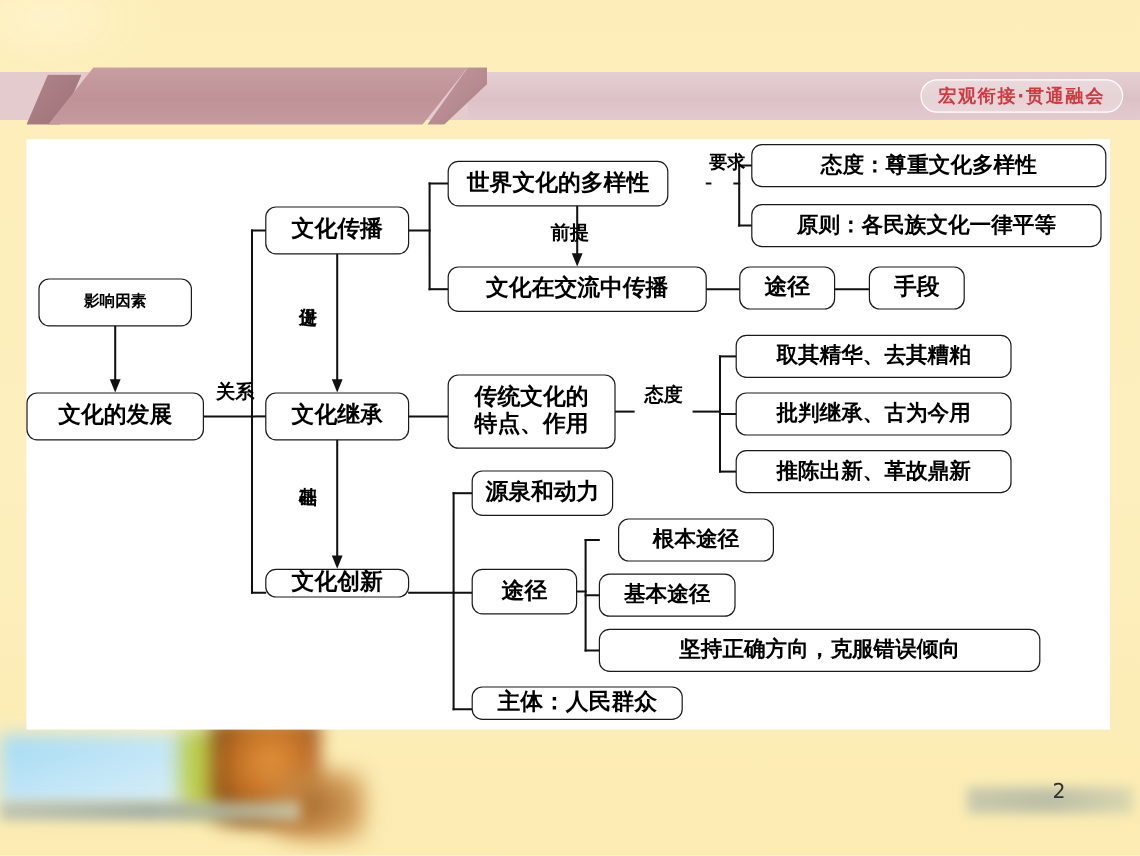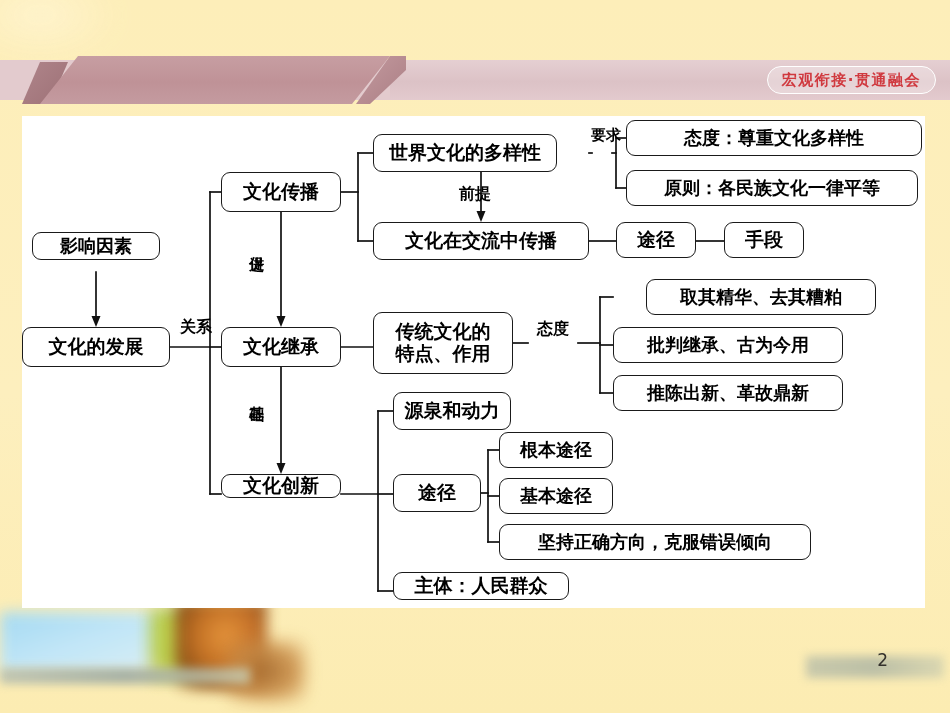--- a/index.html
+++ b/index.html
@@ -194,41 +194,41 @@
         <path d="M459,377 L466,377"></path>
         <path d="M466,334 L466,426"></path>
         <path d="M466,334 L477,334"></path>
         <path d="M466,380 L477,380"></path>
         <path d="M466,426 L477,426"></path>
 
       </g>
     </svg>
 
     <div id="nodes-layer">
-        <div class="node" style="left: 10px; top: 116px; width: 128px; height: 28px; font-size: 18px;">影响因素</div>
+        <div class="node" style="left: 10px; top: 116px; width: 128px; height: 40px; font-size: 13px;">影响因素</div>
         <div class="node" style="left: 0px; top: 211px; width: 148px; height: 40px; font-size: 19px;">文化的发展</div>
         <div class="node" style="left: 199px; top: 56px; width: 120px; height: 40px; font-size: 19px;">文化传播</div>
         <div class="node" style="left: 199px; top: 211px; width: 120px; height: 40px; font-size: 19px;">文化继承</div>
         <div class="node" style="left: 199px; top: 358px; width: 120px; height: 24px; font-size: 19px;">文化创新</div>
         <div class="node" style="left: 351px; top: 18px; width: 184px; height: 38px; font-size: 19px;">世界文化的多样性</div>
         <div class="node" style="left: 351px; top: 106px; width: 216px; height: 38px; font-size: 19px;">文化在交流中传播</div>
         <div class="node" style="left: 604px; top: 4px; width: 296px; height: 36px; font-size: 18px;">态度：尊重文化多样性</div>
         <div class="node" style="left: 604px; top: 54px; width: 292px; height: 36px; font-size: 18px;">原则：各民族文化一律平等</div>
         <div class="node" style="left: 594px; top: 106px; width: 80px; height: 36px; font-size: 19px;">途径</div>
         <div class="node" style="left: 702px; top: 106px; width: 80px; height: 36px; font-size: 19px;">手段</div>
         <div class="node" style="left: 351px; top: 196px; width: 140px; height: 62px; font-size: 19px; white-space: pre-line; line-height: 1.15;">传统文化的
 特点、作用</div>
-        <div class="node" style="left: 624px; top: 163px; width: 230px; height: 36px; font-size: 18px;">取其精华、去其糟粕</div>
+        <div class="node" style="left: 591px; top: 163px; width: 230px; height: 36px; font-size: 18px;">取其精华、去其糟粕</div>
         <div class="node" style="left: 591px; top: 211px; width: 230px; height: 36px; font-size: 18px;">批判继承、古为今用</div>
         <div class="node" style="left: 591px; top: 259px; width: 230px; height: 36px; font-size: 18px;">推陈出新、革故鼎新</div>
         <div class="node" style="left: 371px; top: 276px; width: 118px; height: 38px; font-size: 19px;">源泉和动力</div>
         <div class="node" style="left: 371px; top: 358px; width: 88px; height: 38px; font-size: 19px;">途径</div>
-        <div class="node" style="left: 477px; top: 316px; width: 114px; height: 36px; font-size: 18px;">根本途径</div>
+        <div class="node" style="left: 493px; top: 316px; width: 130px; height: 36px; font-size: 18px;">根本途径</div>
         <div class="node" style="left: 477px; top: 362px; width: 114px; height: 36px; font-size: 18px;">基本途径</div>
-        <div class="node" style="left: 477px; top: 408px; width: 312px; height: 36px; font-size: 18px;">坚持正确方向，克服错误倾向</div>
+        <div class="node" style="left: 477px; top: 408px; width: 368px; height: 36px; font-size: 18px;">坚持正确方向，克服错误倾向</div>
         <div class="node" style="left: 371px; top: 456px; width: 176px; height: 28px; font-size: 19px;">主体：人民群众</div>
         <div class="edge-label" style="left: 158px; top: 203px; font-size: 16px;">关系</div>
         <div class="edge-label vert" style="left: 226px; top: 128px; font-size: 15px;">促进</div>
         <div class="edge-label vert" style="left: 226px; top: 278px; font-size: 15px;">基础</div>
         <div class="edge-label" style="left: 437px; top: 70px; font-size: 16px;">前提</div>
         <div class="edge-label" style="left: 569px; top: 12px; font-size: 15px;">要求</div>
         <div class="edge-label" style="left: 515px; top: 205px; font-size: 16px;">态度</div>
       </div>
   </div>
 

